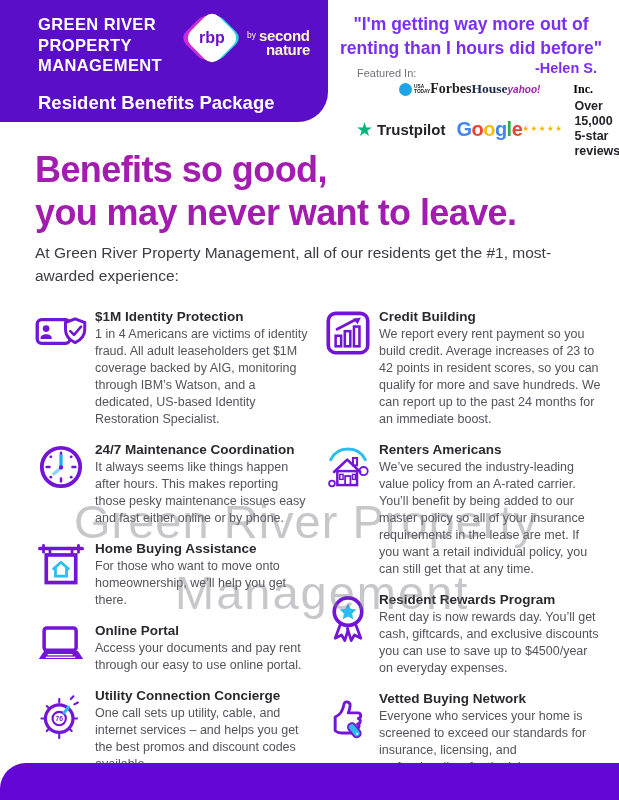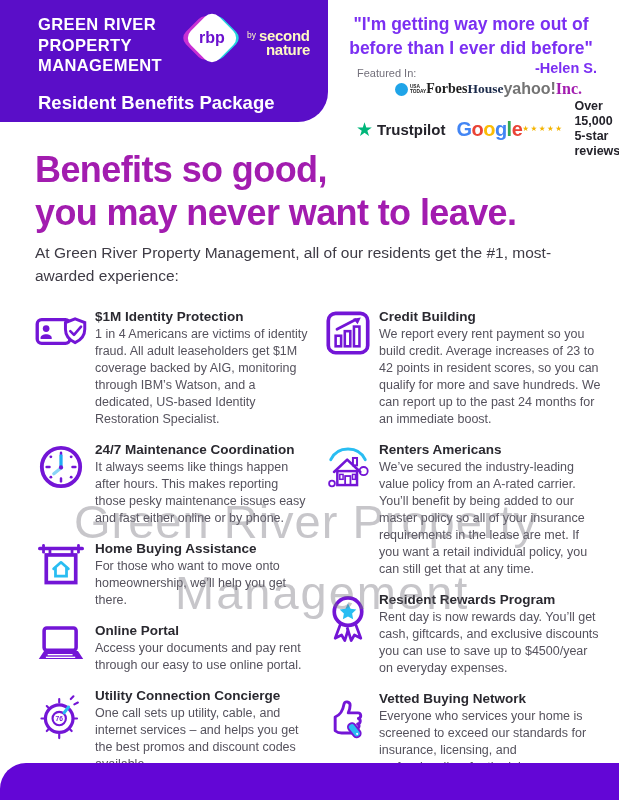--- a/index.html
+++ b/index.html
@@ -26,29 +26,29 @@
   .sn-logo { position:absolute; left:247px; top:29px; display:flex; gap:3px; color:#fef9c3; }
   .sn-by { font-size:8.5px; margin-top:1px; }
   .sn-words { font-size:15px; font-weight:800; line-height:13.5px; letter-spacing:-.3px; }
   .sn-nature { margin-left:7px; }
 
   .quote { position:absolute; left:330px; top:12px; width:282px; text-align:center;
     color:#7B2FF2; font-weight:800; font-size:17.5px; line-height:24px; }
   .attribution { position:absolute; right:22px; top:60px; color:#7B2FF2; font-weight:800; font-size:14.5px; }
 
   .featured-label { position:absolute; left:357px; top:67px; font-size:11px; color:#73707b; }
-  .press-row { position:absolute; left:360px; top:81px; width:257px; height:16px;
-    display:flex; align-items:center; justify-content:center; }
+  .press-row { position:absolute; left:336px; top:81px; width:257px; height:16px;
+    display:flex; align-items:center; justify-content:flex-end; }
   .usatoday { display:flex; align-items:center; gap:2px; }
   .usatoday-dot { width:13px; height:13px; border-radius:50%; background:#1FA4E8; }
   .usatoday-words { font-size:4.8px; font-weight:800; line-height:5.2px; color:#1a1a1a; }
   .forbes { font-family:"Liberation Serif", serif; font-weight:700; font-size:14px; color:#1f1f1f; }
   .house { font-family:"Liberation Serif", serif; font-weight:700; font-size:13.5px; color:#1b2a4a; }
-  .yahoo { font-weight:800; font-size:16px; color:#737373; }
-  .inc { font-family:"Liberation Serif", serif; font-weight:800; font-size:16px; color:#a21caf; }
+  .yahoo { font-weight:800; font-style:italic; font-size:10px; color:#a21caf; }
+  .inc { font-family:"Liberation Serif", serif; font-weight:800; font-size:12px; color:#000000;margin-left:33px; }
 
   .reviews-row { position:absolute; left:356px; top:99px; width:260px;
     display:flex; align-items:center; gap:11px; }
   .trustpilot { display:flex; align-items:center; gap:4px; }
   .tp-star { color:#00B67A; font-size:19px; line-height:19px; }
   .tp-name { font-size:15px; font-weight:700; color:#24232b; }
   .google { display:flex; align-items:center; }
   .google-word { font-size:20px; font-weight:600; letter-spacing:-.5px; line-height:20px; }
   .g-blue { color:#4285F4; } .g-red { color:#EA4335; } .g-yellow { color:#FBBC05; } .g-green { color:#34A853; }
   .google-stars { font-size:7.5px; color:#F4B400; letter-spacing:1.5px; line-height:8px; }
@@ -102,21 +102,21 @@
           <div>second</div>
           <div class="sn-nature">nature</div>
         </div>
       </div>
 
       <div class="package-title">Resident Benefits Package</div>
     </div>
 
     <div class="quote">
       <div>"I'm getting way more out of</div>
-      <div>before than I ever did before"</div>
+      <div>renting than I hours did before"</div>
     </div>
     <div class="attribution">-Helen S.</div>
 
     <div class="featured-label">Featured In:</div>
 
     <div class="press-row">
       <div class="usatoday">
         <div class="usatoday-dot"></div>
         <div class="usatoday-words">
           <div>USA</div>

